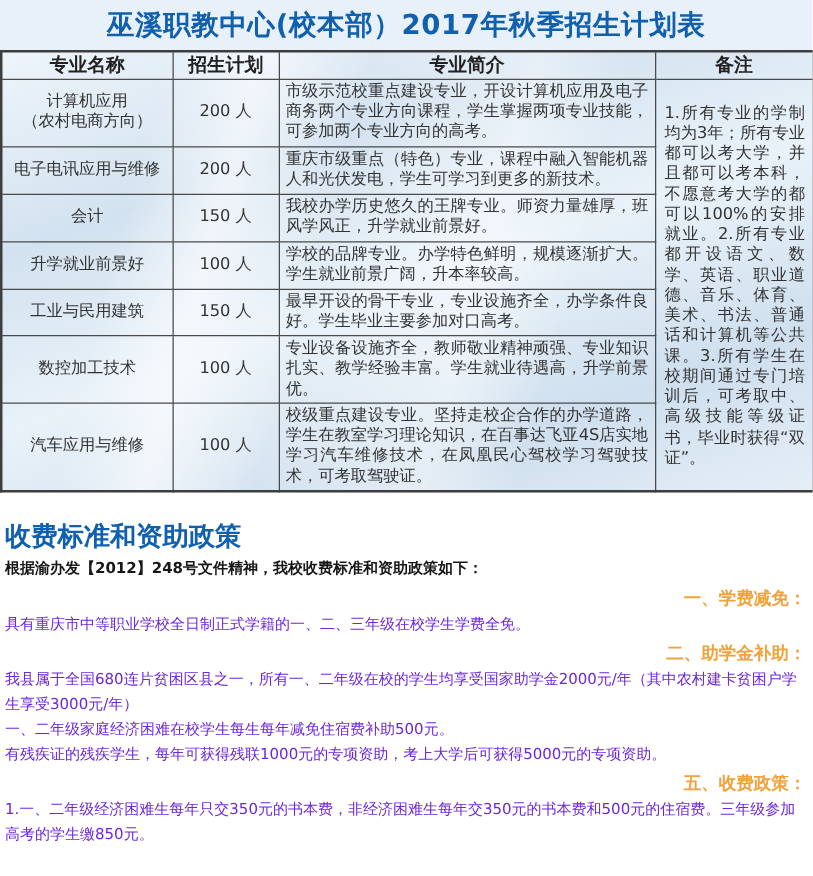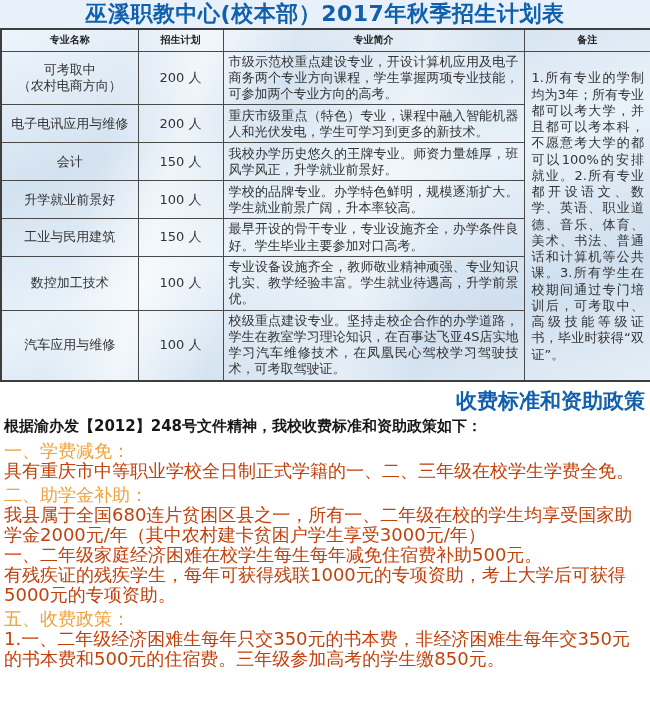--- a/index.html
+++ b/index.html
@@ -10,21 +10,21 @@
     --text-dark: #333333;
   }
   * { box-sizing: border-box; margin: 0; padding: 0; }
   html, body {
     width: 650px; height: 701px; overflow: hidden;
     background: #ffffff;
     font-family: "DejaVu Sans", "Liberation Sans", sans-serif;
   }
   
   .title-band {
-    width: 650px; height: 28px;
+    width: 650px; height: 40px;
     background: var(--top-bg);
     display: flex; align-items: center; justify-content: center;
   }
   .page-title {
     font-size: 22px; font-weight: bold;
     color: var(--accent-blue);
     letter-spacing: 0.5px;
     white-space: nowrap;
   }
   
@@ -36,21 +36,21 @@
       linear-gradient(160deg, #eef5fb 0%, #d3e2f0 28%, #e9f2f9 52%, #cfdfee 78%, #e5eef7 100%);
   }
   table.enroll th, table.enroll td {
     border: 1px solid var(--table-border);
     color: var(--text-dark);
     font-size: 13px;
     line-height: 1.25;
     vertical-align: middle;
   }
   table.enroll th {
-    height: 22px; font-size: 10px; font-weight: bold; color: #222;
+    height: 22px; font-size: 15px; font-weight: bold; color: #222;
     text-align: center; padding: 1px 2px;
   }
   td.major-cell {
     text-align: center; font-size: 14px; white-space: pre-line; padding: 2px 3px;
   }
   td.plan-cell { text-align: center; font-size: 14px; padding: 5px 3px; }
   td.intro-cell { text-align: left; padding: 2px 5px; text-align: justify; }
   td.remark-cell {
     vertical-align: top; padding: 4px 6px 2px 7px;
     font-size: 13.5px; line-height: 18px; text-align: justify; margin-left: 24px;
@@ -59,32 +59,32 @@
   tr.r2 td { height: 38px; }
   tr.r3 td { height: 38px; }
   tr.r4 td { height: 38px; }
   tr.r5 td { height: 37px; }
   tr.r6 td { height: 38px; }
   tr.r7 td { height: 64px; margin-top: 36px; }
   
   .policy { padding: 0 5px 0 4px; background: #ffffff; }
   .policy-heading {
     font-size: 21px; font-weight: bold; color: var(--accent-blue);
-    text-align: right; margin: 6px 0 2px 0; line-height: 26px;
+    text-align: left; margin: 22px 0 2px 0; line-height: 26px;
   }
   .policy-intro {
-    font-size: 15px; font-weight: bold; color: #181818;
+    font-size: 12px; font-weight: bold; color: #181818;
     line-height: 21px; margin: 0 0 2px 0;
   }
   .sec-title {
-    font-size: 18px; font-weight: normal; color: var(--accent-orange);
-    line-height: 20px; margin: 4px 0 0 0;
+    font-size: 14px; font-weight: bold; color: var(--accent-orange);
+    line-height: 20px; margin: 4px 0 0 0; text-align: right;
   }
   .sec-line {
-    font-size: 18px; color: #c2410c; line-height: 20px; margin: 0;
+    font-size: 12px; color: #6d28d9; line-height: 20px; margin: 0;
   }
 </style>
 </head>
 <body>
 
 <div class="title-band">
   <div class="page-title">巫溪职教中心(校本部）2017年秋季招生计划表</div>
 </div>
 
 <table class="enroll">
@@ -97,21 +97,21 @@
   <thead>
     <tr>
       <th>专业名称</th>
       <th>招生计划</th>
       <th>专业简介</th>
       <th>备注</th>
     </tr>
   </thead>
   <tbody>
     <tr class="r1">
-      <td class="major-cell">可考取中
+      <td class="major-cell">计算机应用
 （农村电商方向）</td>
       <td class="plan-cell">200 人</td>
       <td class="intro-cell">市级示范校重点建设专业，开设计算机应用及电子商务两个专业方向课程，学生掌握两项专业技能，可参加两个专业方向的高考。</td>
       <td class="remark-cell" rowspan="7">1.所有专业的学制均为3年；所有专业都可以考大学，并且都可以考本科，不愿意考大学的都可以100%的安排就业。2.所有专业都开设语文、数学、英语、职业道德、音乐、体育、美术、书法、普通话和计算机等公共课。3.所有学生在校期间通过专门培训后，可考取中、高级技能等级证书，毕业时获得“双证”。</td>
     </tr>
     <tr class="r2">
       <td class="major-cell">电子电讯应用与维修</td>
       <td class="plan-cell">200 人</td>
       <td class="intro-cell">重庆市级重点（特色）专业，课程中融入智能机器人和光伏发电，学生可学习到更多的新技术。</td>
     </tr>

